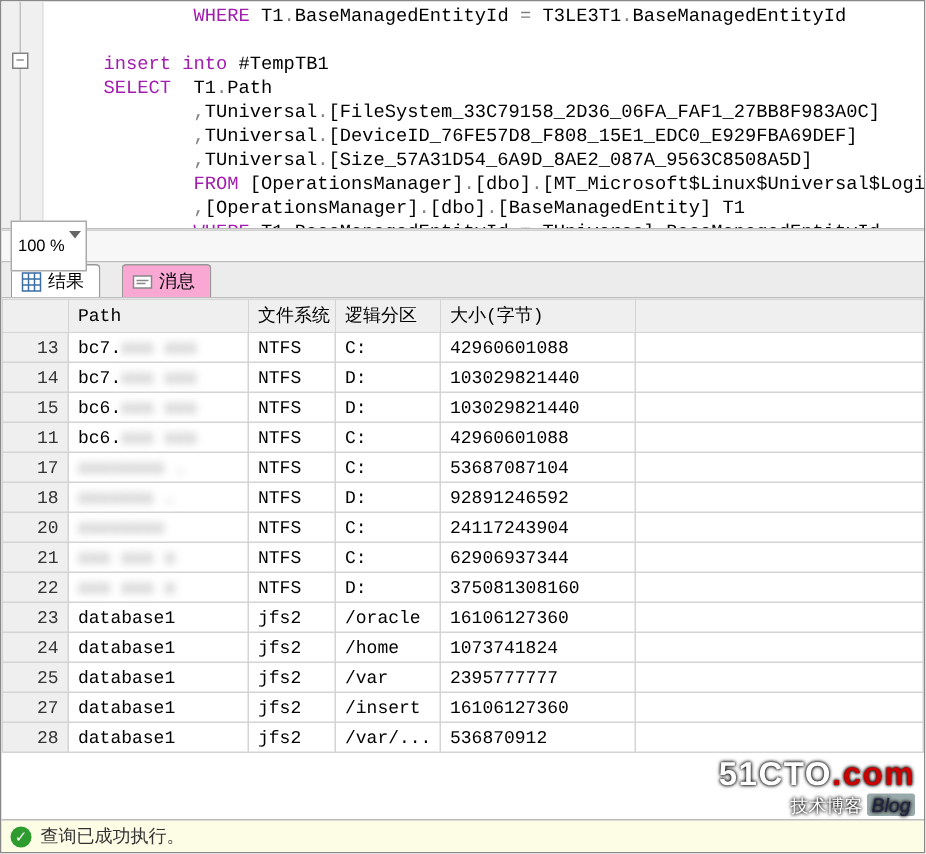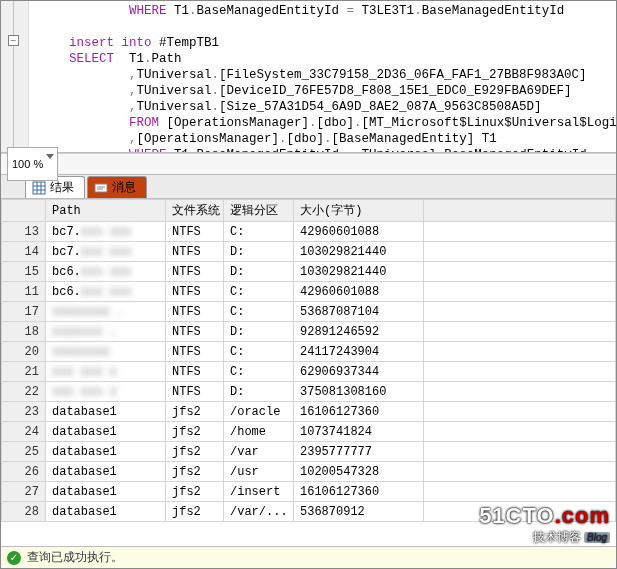--- a/index.html
+++ b/index.html
@@ -15,22 +15,22 @@
   .kw { color: #a21caf; }
   .gray { color: #808080; }
   .code-row { height: 16px; }
 
   
   .zoombar { flex: 0 0 22px; height: 22px; border-top: 1px solid #d0d0d0; border-bottom: 1px solid #bcbcbc; background: #f7f7f7; display: flex; align-items: center; padding-left: 6px; }
   .zoom-sel { border: 1px solid #aaa; background: #fff; height: 34px; font-size: 11px; padding: 0 14px 0 4px; position: relative; display: inline-flex; align-items: center; }
   .zoom-sel::after { content: ""; position: absolute; right: 3px; top: 6px; border-left: 4px solid transparent; border-right: 4px solid transparent; border-top: 5px solid #666; }
 
   
-  .tabbar { flex: 0 0 24px; height: 24px; background: #ececec; display: flex; align-items: flex-end; padding-left: 24px; border-bottom: 1px solid #bcbcbc; gap: 0; }
-  .tab { height: 22px; display: inline-flex; align-items: center; padding: 0 10px 0 6px; border: 1px solid #999; border-bottom: none; background: #c2410c; margin-right: 2px; border-radius: 3px 3px 0 0; cursor: pointer; gap: 4px; }
+  .tabbar { flex: 0 0 24px; height: 24px; background: #ececec; display: flex; align-items: flex-end; padding-left: 6px; border-bottom: 1px solid #bcbcbc; gap: 12px; }
+  .tab { height: 22px; display: inline-flex; align-items: center; padding: 0 10px 0 6px; border: 1px solid #999; border-bottom: none; background: #f9a8d4; margin-right: 2px; border-radius: 3px 3px 0 0; cursor: pointer; gap: 4px; }
   .tab.active { background: #fff; }
   .tab-icon { width: 14px; height: 14px; display: inline-block; }
 
   
   .results { flex: 1; overflow: auto; background: #fff; }
   table.grid { border-collapse: collapse; width: 100%; table-layout: fixed; }
   .grid th, .grid td { border: 1px solid #d4d4d4; padding: 2px 6px; text-align: left; font-family: "SimSun","NSimSun","Courier New",monospace; font-size: 12px; height: 20px; white-space: nowrap; overflow: hidden; }
   .grid th { background: #efefef; font-weight: normal; position: sticky; top: 0; }
   .grid th.rownumhdr, .grid td.rownum { width: 44px; text-align: right; background: #efefef; color: #333; padding-right: 6px; }
   .col-path { width: 120px; }
@@ -41,21 +41,21 @@
 
   
   .statusbar { flex: 0 0 22px; border-top: 1px solid #bcbcbc; background: #fdfde6; display: flex; align-items: center; padding-left: 6px; gap: 6px; font-size: 12px; color: #333; }
   .status-ico { width: 14px; height: 14px; border-radius: 50%; background: #2e9b2e; display: inline-flex; align-items: center; justify-content: center; color: #fff; font-size: 10px; }
 
   
   .wm { position: absolute; right: 6px; bottom: 22px; text-align: right; font-family: Arial, sans-serif; color: #fff; text-shadow: 0 0 3px #000, 0 0 2px #000; pointer-events: none; }
   .wm .big { font-size: 22px; font-weight: bold; letter-spacing: 1px; }
   .wm .big .c { color: #cc0000; }
   .wm .small { font-size: 12px; }
-  .wm .blog { display: inline-block; background: #9aa; color: #224; font-size: 10px; padding: 0 3px; margin-left: 3px; border-radius: 2px; font-style: italic; }
+  .wm .blog { display: inline-block; background: #9aa; color: #224; font-size: 13px; padding: 0 3px; margin-left: 3px; border-radius: 2px; font-style: italic; }
 </style>
 </head>
 <body>
 
 <div class="app">
 
   <div class="editor">
     <div class="gutter">
       <div class="fold-line" style="top:0;height:152px;"></div>
       <div id="folds">
@@ -199,28 +199,20 @@
           </tr>
           <tr>
             <td class="rownum">25</td>
             <td class="col-path">database1</td>
             <td class="col-fs">jfs2</td>
             <td class="col-part">/var</td>
             <td class="col-size">2395777777</td>
             <td></td>
           </tr>
           <tr>
-            <td class="rownum">26</td>
-            <td class="col-path">database1</td>
-            <td class="col-fs">jfs2</td>
-            <td class="col-part">/usr</td>
-            <td class="col-size">10200547328</td>
-            <td></td>
-          </tr>
-          <tr>
             <td class="rownum">27</td>
             <td class="col-path">database1</td>
             <td class="col-fs">jfs2</td>
             <td class="col-part">/insert</td>
             <td class="col-size">16106127360</td>
             <td></td>
           </tr>
           <tr>
             <td class="rownum">28</td>
             <td class="col-path">database1</td>

